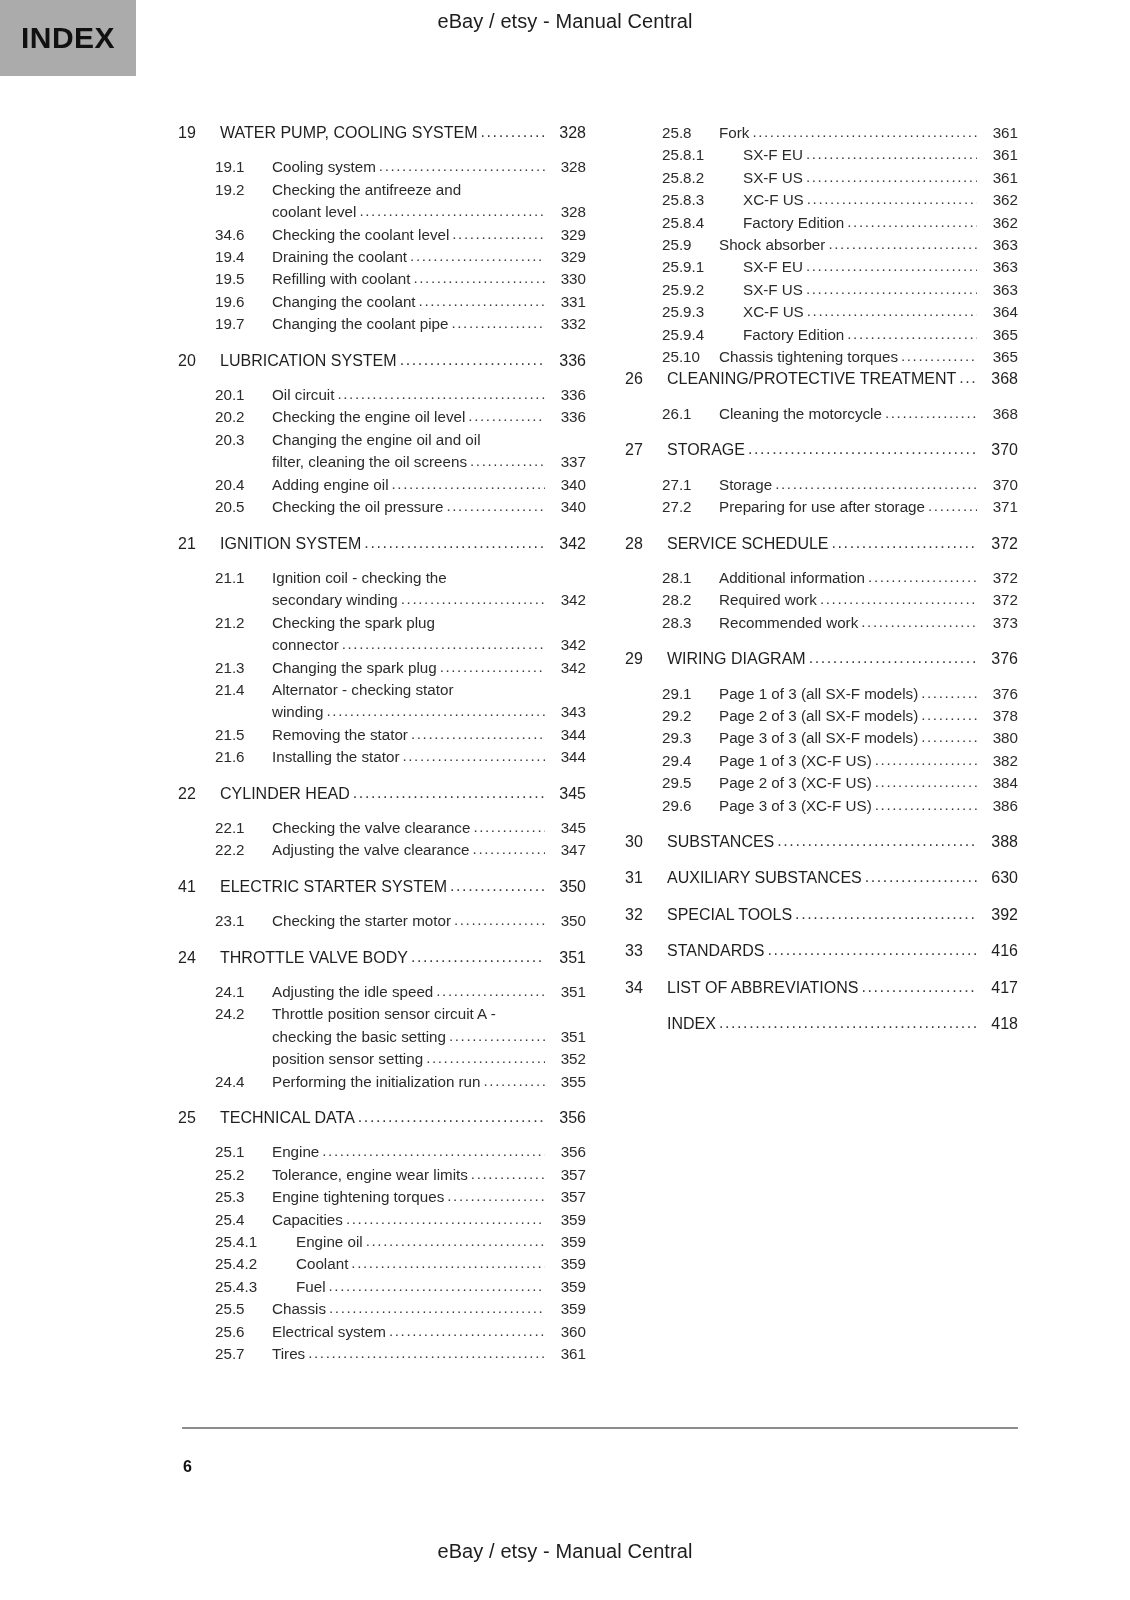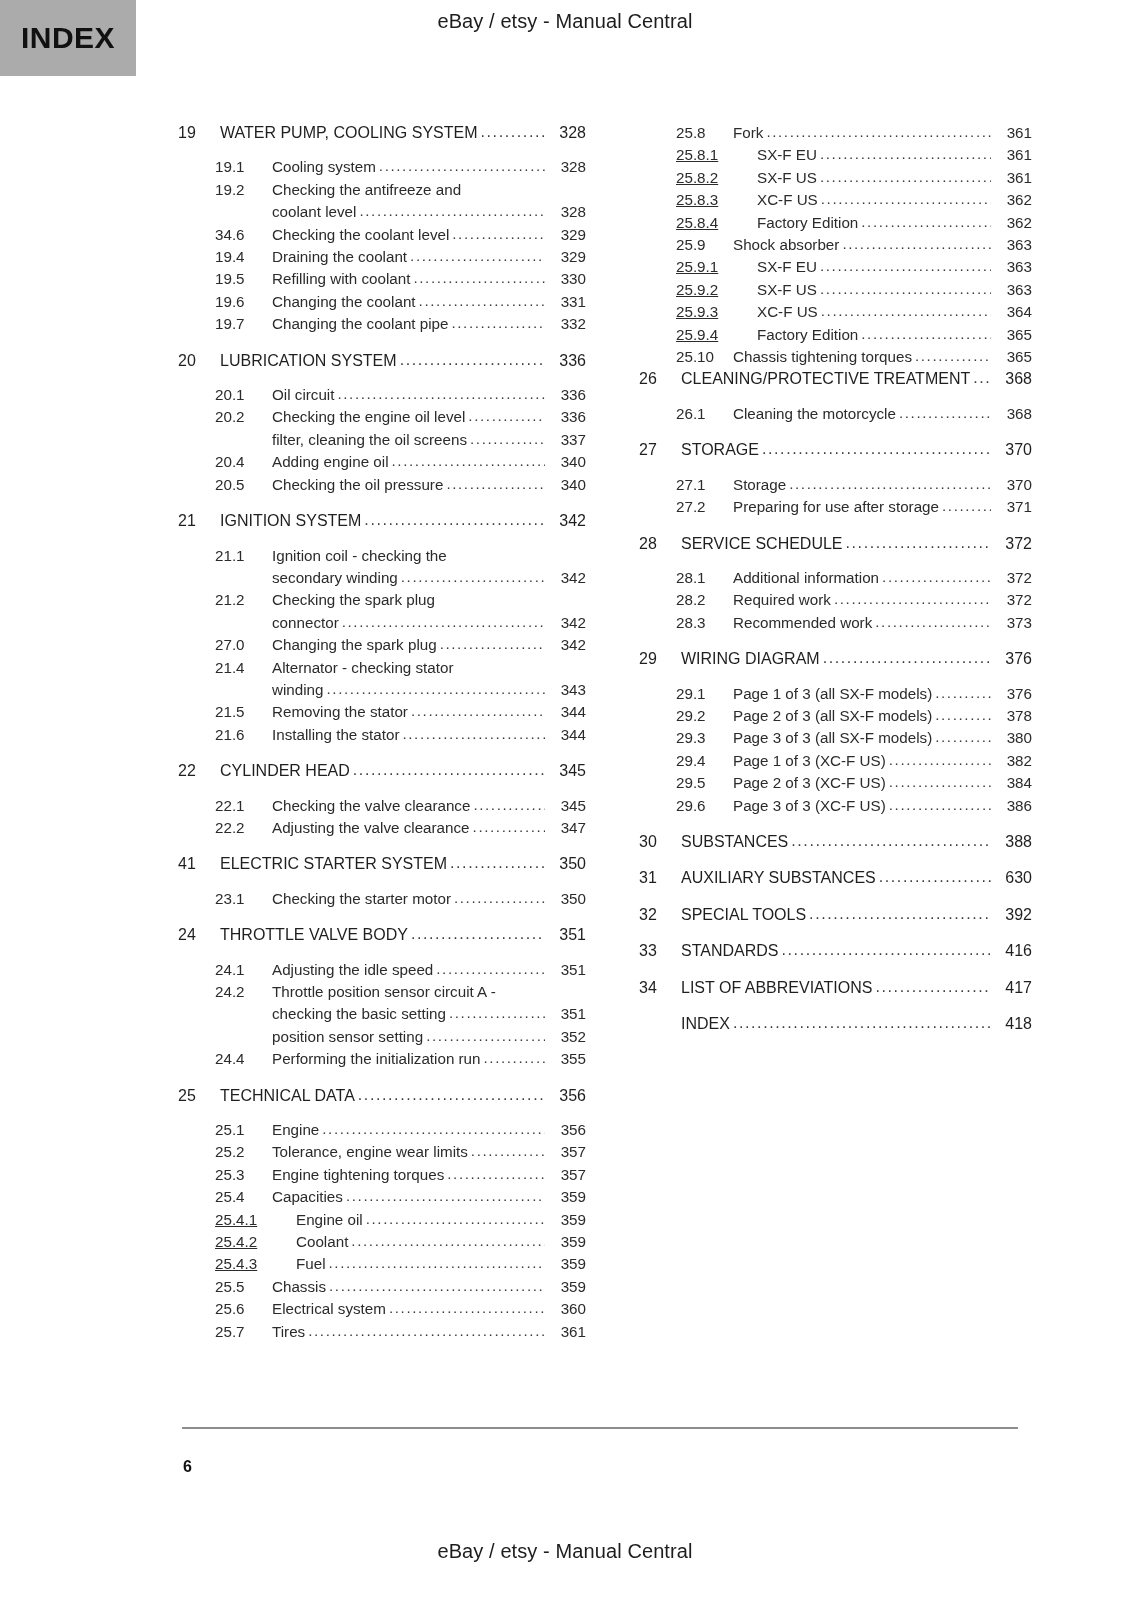--- a/index.html
+++ b/index.html
@@ -63,21 +63,21 @@
     position: absolute;
     left: 0;
     top: 122px;
     width: 1130px;
   }
   .toc-col {
     position: absolute;
     top: 0;
   }
   .toc-col.left  { left: 178px; width: 408px; }
-  .toc-col.right { left: 639px; width: 393px; }
+  .toc-col.right { left: 625px; width: 393px; }
 
   
   .entry {
     display: flex;
     align-items: baseline;
     font-size: 15.2px;
     line-height: 22.4px;
     color: #2b2b2b;
     white-space: nowrap;
   }
@@ -90,21 +90,21 @@
   }
   .entry.chapter.first { margin-top: 0; }
   .entry.sub { color: #2b2b2b; }
 
   .num {
     flex: 0 0 auto;
     text-align: left;
   }
   .entry.chapter .num { width: 42px; }
   .entry.sub .num     { width: 57px; margin-left: 37px; }
-  .entry.sub.deep .num{ width: 57px; margin-left: 37px; text-decoration: underline; }
+  .entry.sub.deep .num{ width: 57px; margin-left: 37px; }
 
   .title {
     flex: 0 0 auto;
     padding-right: 2px;
   }
   .entry.sub.deep .title { padding-left: 24px; }
 
   .leader {
     flex: 1 1 auto;
     overflow: hidden;
@@ -224,20 +224,26 @@
         <span class="title">Oil circuit</span>
         <span class="leader">................................................................................</span>
         <span class="page">336</span>
       </div>
       <div class="entry sub">
         <span class="num">20.2</span>
         <span class="title">Checking the engine oil level</span>
         <span class="leader">................................................................................</span>
         <span class="page">336</span>
       </div>
+      <div class="entry sub">
+        <span class="num">20.3</span>
+        <span class="title">Changing the engine oil and oil</span>
+        <span class="leader"></span>
+        <span class="page"></span>
+      </div>
       <div class="entry sub cont">
         <span class="num">20.3</span>
         <span class="title">filter, cleaning the oil screens</span>
         <span class="leader">................................................................................</span>
         <span class="page">337</span>
       </div>
       <div class="entry sub">
         <span class="num">20.4</span>
         <span class="title">Adding engine oil</span>
         <span class="leader">................................................................................</span>
@@ -273,21 +279,21 @@
         <span class="leader"></span>
         <span class="page"></span>
       </div>
       <div class="entry sub cont">
         <span class="num">21.2</span>
         <span class="title">connector</span>
         <span class="leader">................................................................................</span>
         <span class="page">342</span>
       </div>
       <div class="entry sub">
-        <span class="num">27.0</span>
+        <span class="num">21.3</span>
         <span class="title">Changing the spark plug</span>
         <span class="leader">................................................................................</span>
         <span class="page">342</span>
       </div>
       <div class="entry sub">
         <span class="num">21.4</span>
         <span class="title">Alternator - checking stator</span>
         <span class="leader"></span>
         <span class="page"></span>
       </div>

